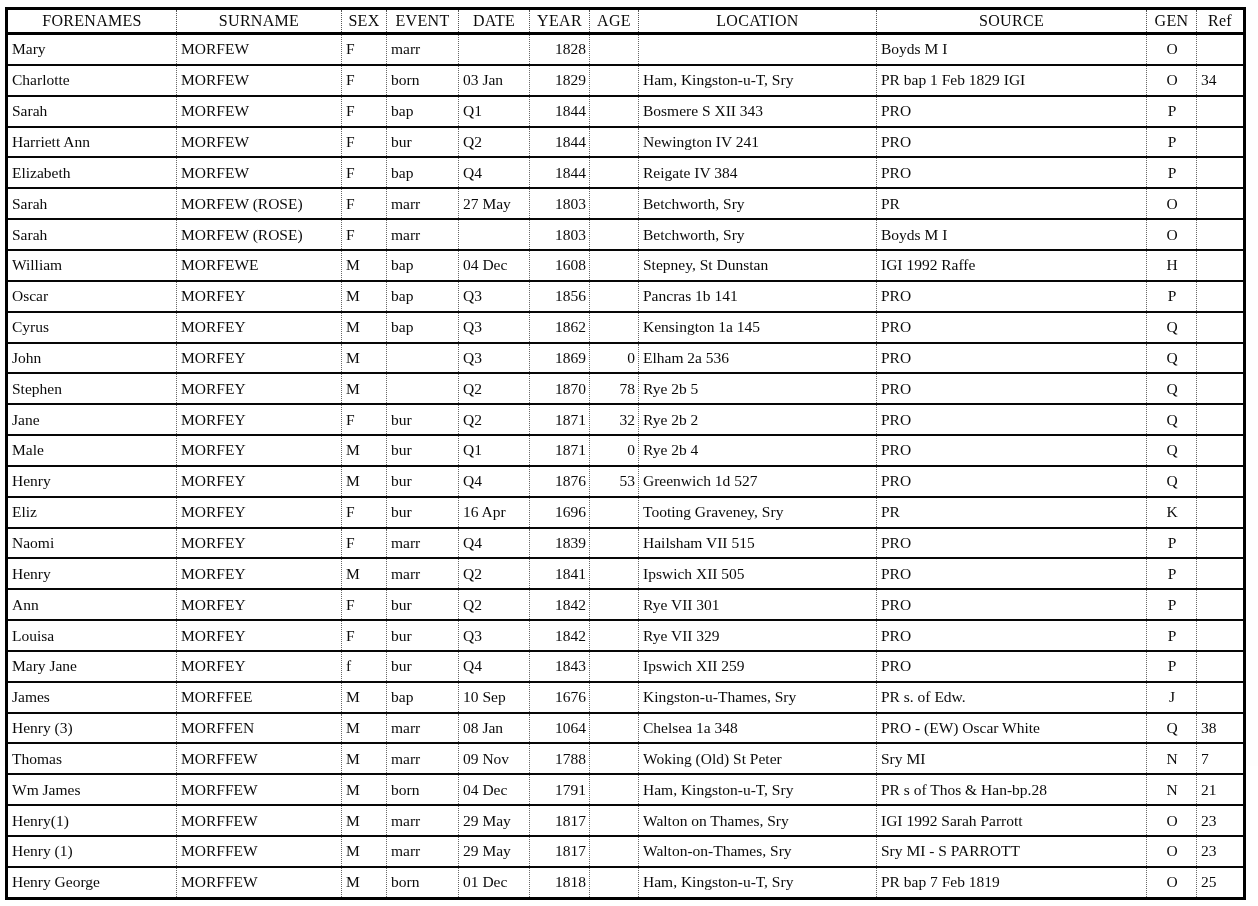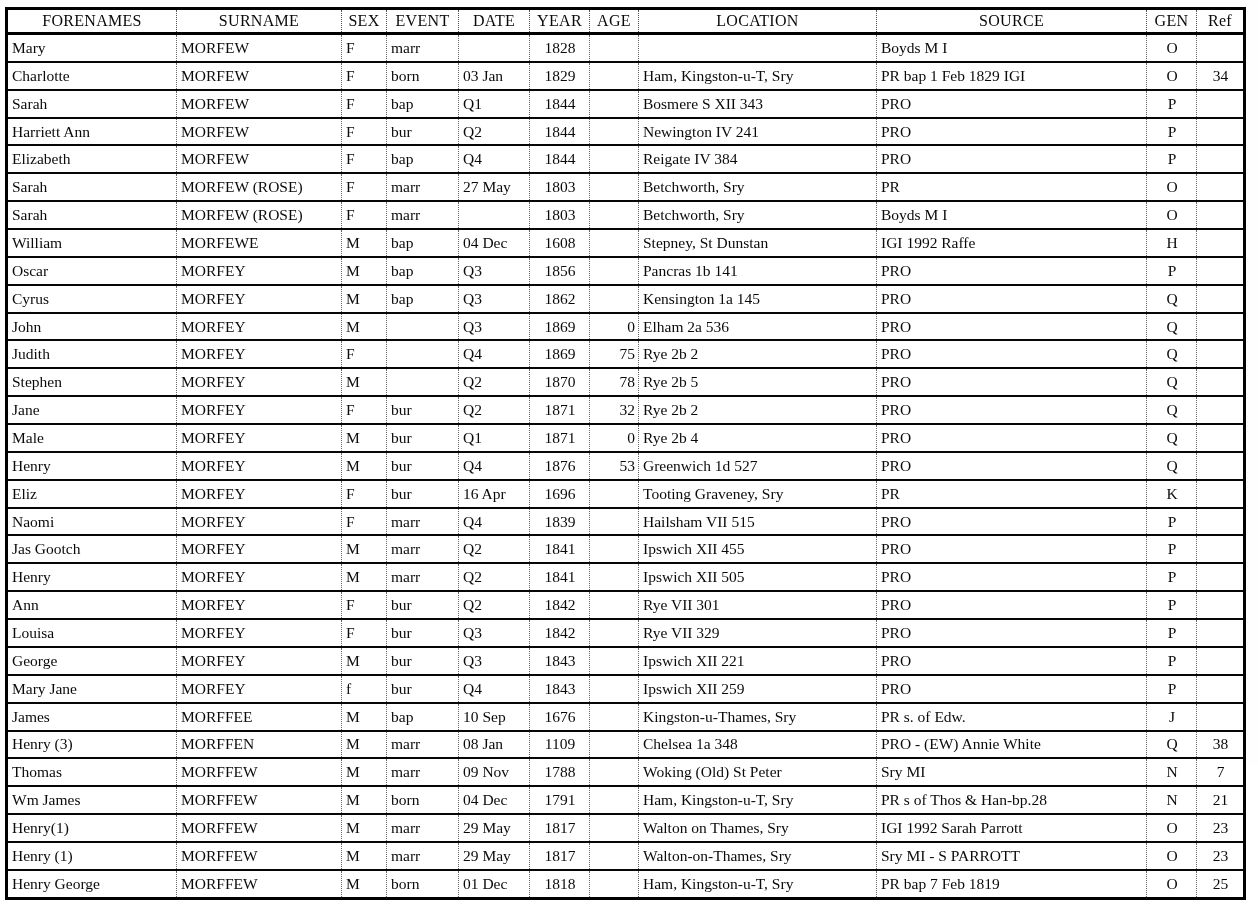--- a/index.html
+++ b/index.html
@@ -64,24 +64,24 @@
   col.col-event     { width: 72px; }
   col.col-date      { width: 71px; }
   col.col-year      { width: 60px; }
   col.col-age       { width: 49px; }
   col.col-location  { width: 238px; }
   col.col-source    { width: 270px; }
   col.col-gen       { width: 50px; }
   col.col-ref       { width: 48px; }
 
   
-  td.col-year { text-align: center; padding-right: 10px; }
+  td.col-year { text-align: right; padding-right: 10px; }
   td.col-age  { text-align: right; padding-right: 3px; }
   td.col-gen  { text-align: center; }
-  td.col-ref  { text-align: center; padding-right: 6px; }
+  td.col-ref  { text-align: left; padding-right: 6px; }
   td.col-sex  { padding-left: 7px; }
   td.col-date { padding-left: 6px; margin-left: 16px; }
 </style>
 </head>
 <body>
 
 <div class="page">
   <table class="records">
     <colgroup>
         <col class="col-forenames">
@@ -249,33 +249,20 @@
           <td class="col-event"></td>
           <td class="col-date">Q3</td>
           <td class="col-year">1869</td>
           <td class="col-age">0</td>
           <td class="col-location">Elham 2a 536</td>
           <td class="col-source">PRO</td>
           <td class="col-gen">Q</td>
           <td class="col-ref"></td>
         </tr>
         <tr>
-          <td class="col-forenames">Judith</td>
-          <td class="col-surname">MORFEY</td>
-          <td class="col-sex">F</td>
-          <td class="col-event"></td>
-          <td class="col-date">Q4</td>
-          <td class="col-year">1869</td>
-          <td class="col-age">75</td>
-          <td class="col-location">Rye 2b 2</td>
-          <td class="col-source">PRO</td>
-          <td class="col-gen">Q</td>
-          <td class="col-ref"></td>
-        </tr>
-        <tr>
           <td class="col-forenames">Stephen</td>
           <td class="col-surname">MORFEY</td>
           <td class="col-sex">M</td>
           <td class="col-event"></td>
           <td class="col-date">Q2</td>
           <td class="col-year">1870</td>
           <td class="col-age">78</td>
           <td class="col-location">Rye 2b 5</td>
           <td class="col-source">PRO</td>
           <td class="col-gen">Q</td>
@@ -340,40 +327,27 @@
           <td class="col-event">marr</td>
           <td class="col-date">Q4</td>
           <td class="col-year">1839</td>
           <td class="col-age"></td>
           <td class="col-location">Hailsham VII 515</td>
           <td class="col-source">PRO</td>
           <td class="col-gen">P</td>
           <td class="col-ref"></td>
         </tr>
         <tr>
-          <td class="col-forenames">Jas Gootch</td>
+          <td class="col-forenames">Henry</td>
           <td class="col-surname">MORFEY</td>
           <td class="col-sex">M</td>
           <td class="col-event">marr</td>
           <td class="col-date">Q2</td>
           <td class="col-year">1841</td>
           <td class="col-age"></td>
-          <td class="col-location">Ipswich XII 455</td>
-          <td class="col-source">PRO</td>
-          <td class="col-gen">P</td>
-          <td class="col-ref"></td>
-        </tr>
-        <tr>
-          <td class="col-forenames">Henry</td>
-          <td class="col-surname">MORFEY</td>
-          <td class="col-sex">M</td>
-          <td class="col-event">marr</td>
-          <td class="col-date">Q2</td>
-          <td class="col-year">1841</td>
-          <td class="col-age"></td>
           <td class="col-location">Ipswich XII 505</td>
           <td class="col-source">PRO</td>
           <td class="col-gen">P</td>
           <td class="col-ref"></td>
         </tr>
         <tr>
           <td class="col-forenames">Ann</td>
           <td class="col-surname">MORFEY</td>
           <td class="col-sex">F</td>
           <td class="col-event">bur</td>
@@ -387,33 +361,20 @@
         </tr>
         <tr>
           <td class="col-forenames">Louisa</td>
           <td class="col-surname">MORFEY</td>
           <td class="col-sex">F</td>
           <td class="col-event">bur</td>
           <td class="col-date">Q3</td>
           <td class="col-year">1842</td>
           <td class="col-age"></td>
           <td class="col-location">Rye VII 329</td>
-          <td class="col-source">PRO</td>
-          <td class="col-gen">P</td>
-          <td class="col-ref"></td>
-        </tr>
-        <tr>
-          <td class="col-forenames">George</td>
-          <td class="col-surname">MORFEY</td>
-          <td class="col-sex">M</td>
-          <td class="col-event">bur</td>
-          <td class="col-date">Q3</td>
-          <td class="col-year">1843</td>
-          <td class="col-age"></td>
-          <td class="col-location">Ipswich XII 221</td>
           <td class="col-source">PRO</td>
           <td class="col-gen">P</td>
           <td class="col-ref"></td>
         </tr>
         <tr>
           <td class="col-forenames">Mary Jane</td>
           <td class="col-surname">MORFEY</td>
           <td class="col-sex">f</td>
           <td class="col-event">bur</td>
           <td class="col-date">Q4</td>
@@ -436,24 +397,24 @@
           <td class="col-source">PR s. of Edw.</td>
           <td class="col-gen">J</td>
           <td class="col-ref"></td>
         </tr>
         <tr>
           <td class="col-forenames">Henry (3)</td>
           <td class="col-surname">MORFFEN</td>
           <td class="col-sex">M</td>
           <td class="col-event">marr</td>
           <td class="col-date">08 Jan</td>
-          <td class="col-year">1109</td>
+          <td class="col-year">1064</td>
           <td class="col-age"></td>
           <td class="col-location">Chelsea 1a 348</td>
-          <td class="col-source">PRO - (EW) Annie White</td>
+          <td class="col-source">PRO - (EW) Oscar White</td>
           <td class="col-gen">Q</td>
           <td class="col-ref">38</td>
         </tr>
         <tr>
           <td class="col-forenames">Thomas</td>
           <td class="col-surname">MORFFEW</td>
           <td class="col-sex">M</td>
           <td class="col-event">marr</td>
           <td class="col-date">09 Nov</td>
           <td class="col-year">1788</td>

